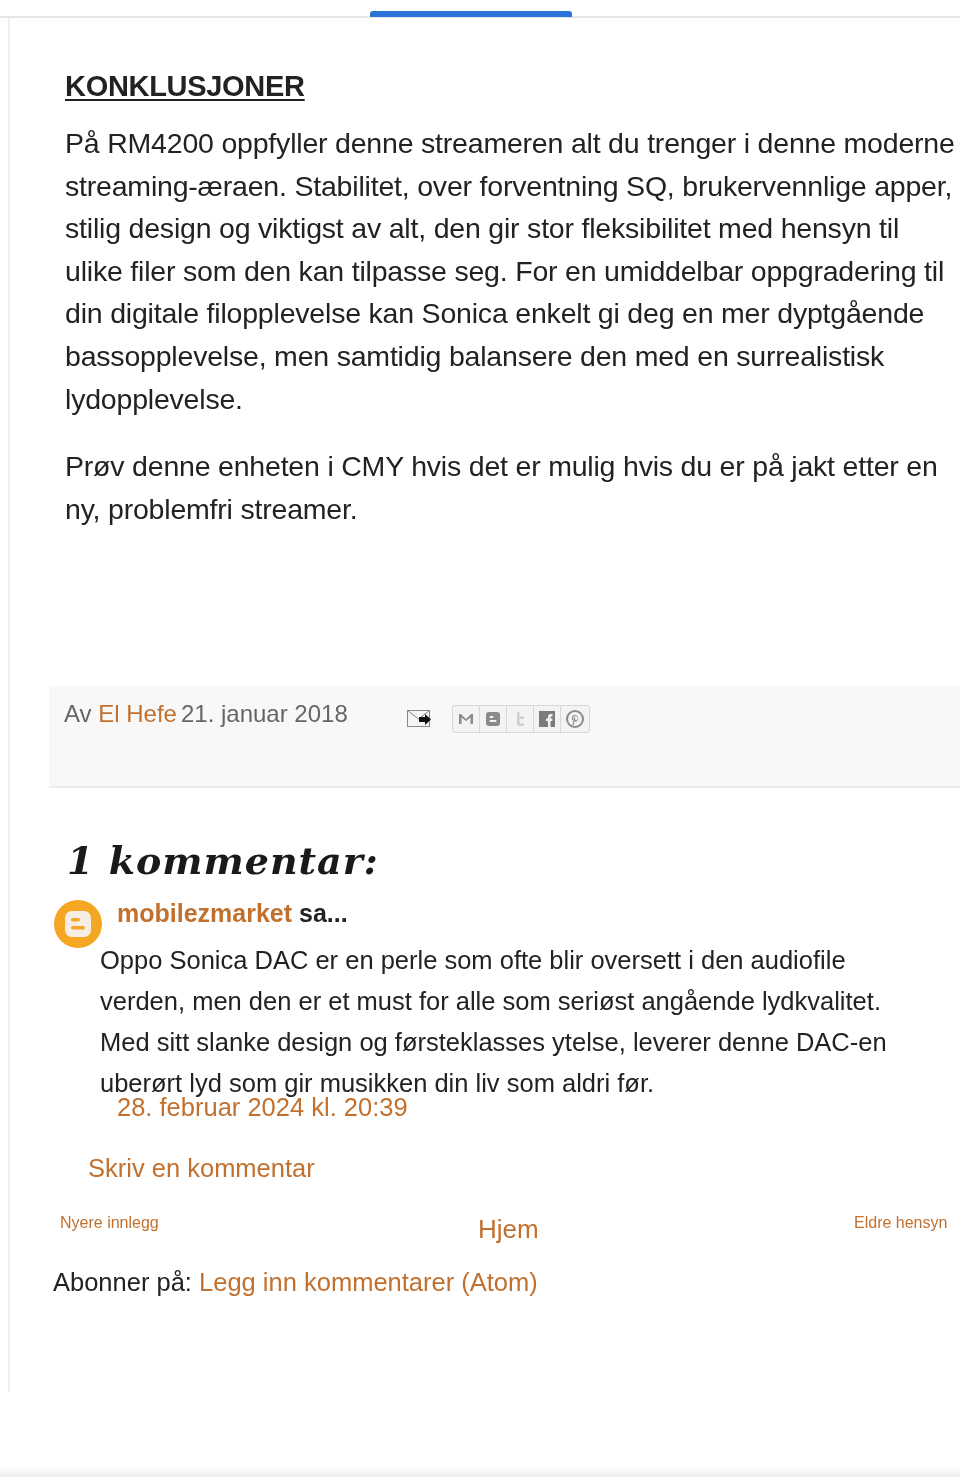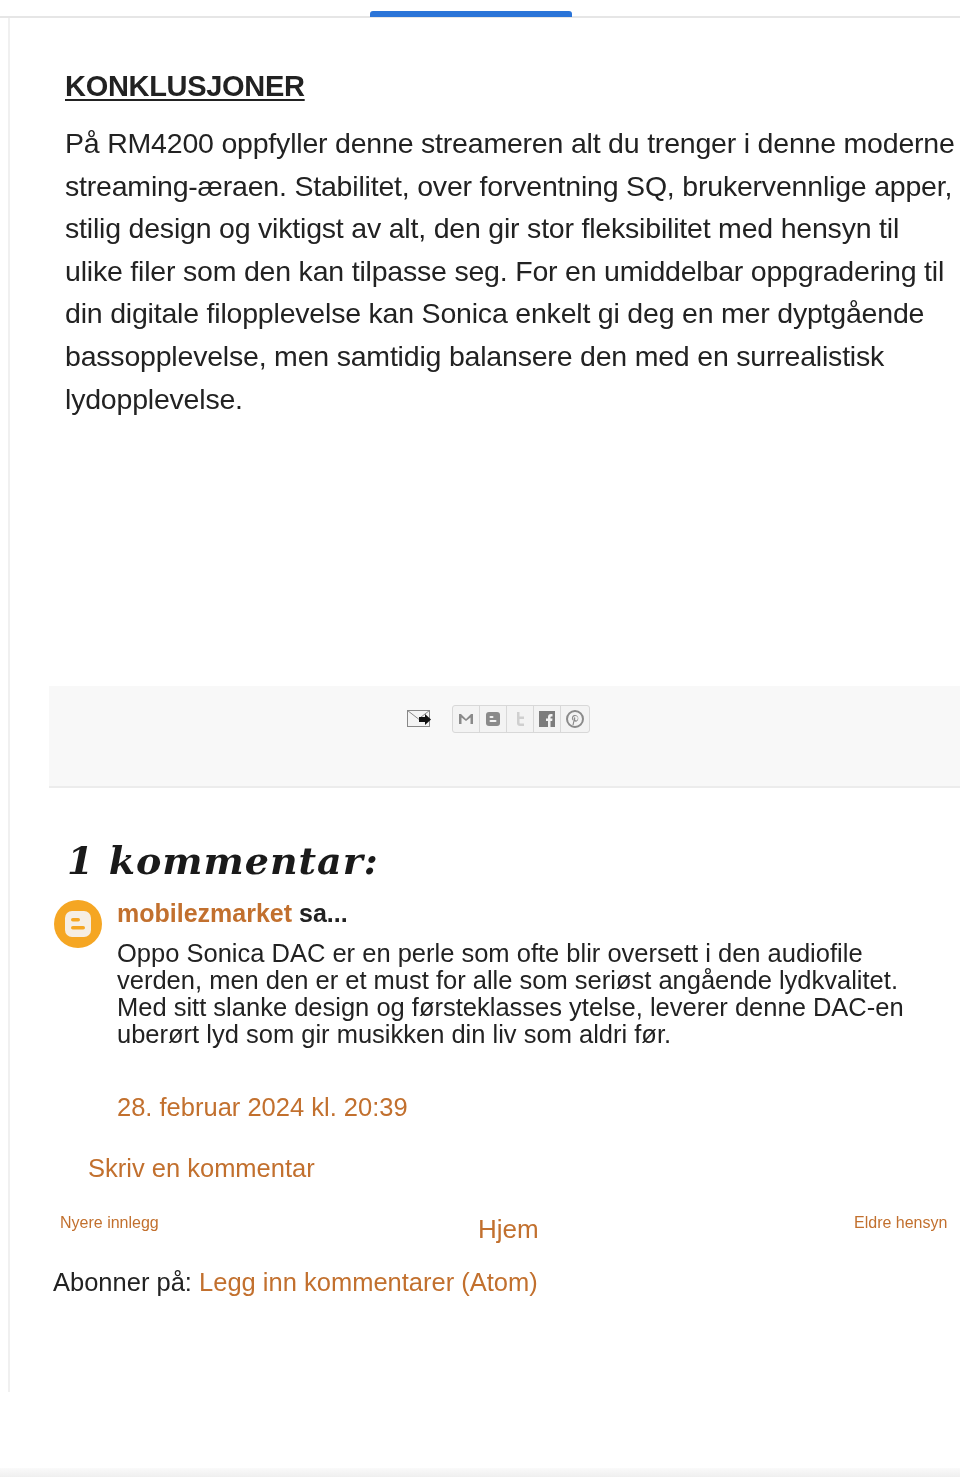--- a/index.html
+++ b/index.html
@@ -21,43 +21,48 @@
   .email-icon { position:absolute; left:358px; top:24px; width:26px; height:18px; }
   .share-bar { position:absolute; left:403px; top:19px; width:136px; height:26px; border:1px solid #d8d8d8; border-radius:3px; background:#f3f3f3; display:flex; }
   .share-btn { width:27px; height:26px; border-right:1px solid #d8d8d8; display:flex; align-items:center; justify-content:center; box-sizing:border-box; }
   .share-btn:last-child { border-right:none; }
   .share-btn svg { width:20px; height:20px; }
 
   .comments-title { position:absolute; left:55px; top:826px; font-family:"DejaVu Serif", serif; font-style:italic; font-weight:bold; font-size:38px; color:#1a1a1a; letter-spacing:1px; }
   .avatar { position:absolute; left:53px; top:899px; width:50px; height:50px; }
   .comment-author { position:absolute; left:117px; top:899px; font-size:25px; font-weight:bold; color:#c2702e; white-space:nowrap; }
   .comment-author .sa { color:#222; }
-  .comment-body { position:absolute; left:117px; top:940px; width:800px; font-size:25.5px; line-height:27px; color:#222; }
+  .comment-body { position:absolute; left:100px; top:940px; width:800px; font-size:25.5px; line-height:41px; color:#222; }
   .comment-date { position:absolute; left:117px; top:1093px; font-size:25.5px; }
 
   .write-comment { position:absolute; left:88px; top:1154px; font-size:25.5px; }
   .nav-newer { position:absolute; left:60px; top:1214px; font-size:16px; }
   .nav-home { position:absolute; left:478px; top:1214px; font-size:26px; }
   .nav-older { position:absolute; left:854px; top:1214px; font-size:16px; }
   .subscribe { position:absolute; left:53px; top:1268px; font-size:25.5px; color:#222; white-space:nowrap; }
 </style>
 </head>
 <body>
 
 <div class="top-rule"></div>
 <div class="top-tab"></div>
 <div class="left-rule"></div>
 
 <h2 class="heading" style="margin:12px">KONKLUSJONER</h2>
 
 <div class="post-body">
   <p>På RM4200 oppfyller denne streameren alt du trenger i denne moderne streaming-æraen. Stabilitet, over forventning SQ, brukervennlige apper, stilig design og viktigst av alt, den gir stor fleksibilitet med hensyn til ulike filer som den kan tilpasse seg. For en umiddelbar oppgradering til din digitale filopplevelse kan Sonica enkelt gi deg en mer dyptgående bassopplevelse, men samtidig balansere den med en surrealistisk lydopplevelse.</p>
+  <p>Prøv denne enheten i CMY hvis det er mulig hvis du er på jakt etter en ny, problemfri streamer.</p>
 </div>
 
 <div class="post-footer">
+  <div class="pf-line1">
+    <span>Av</span>
+    <a>El Hefe</a><span style="margin-left:4px">21. januar 2018</span>
+  </div>
 
   <span class="email-icon">
     <svg viewBox="0 0 26 18" width="26" height="18">
       <rect x="0.5" y="0.5" width="22" height="16" fill="#f4f4f4" stroke="#888"></rect>
       <polyline points="0.5,0.5 11.5,9 22.5,0.5" fill="none" stroke="#888"></polyline>
       <polygon points="12,7 18,7 18,4 24,9.5 18,15 18,12 12,12" fill="#111"></polygon>
     </svg>
   </span>
 
   <div class="share-bar">

